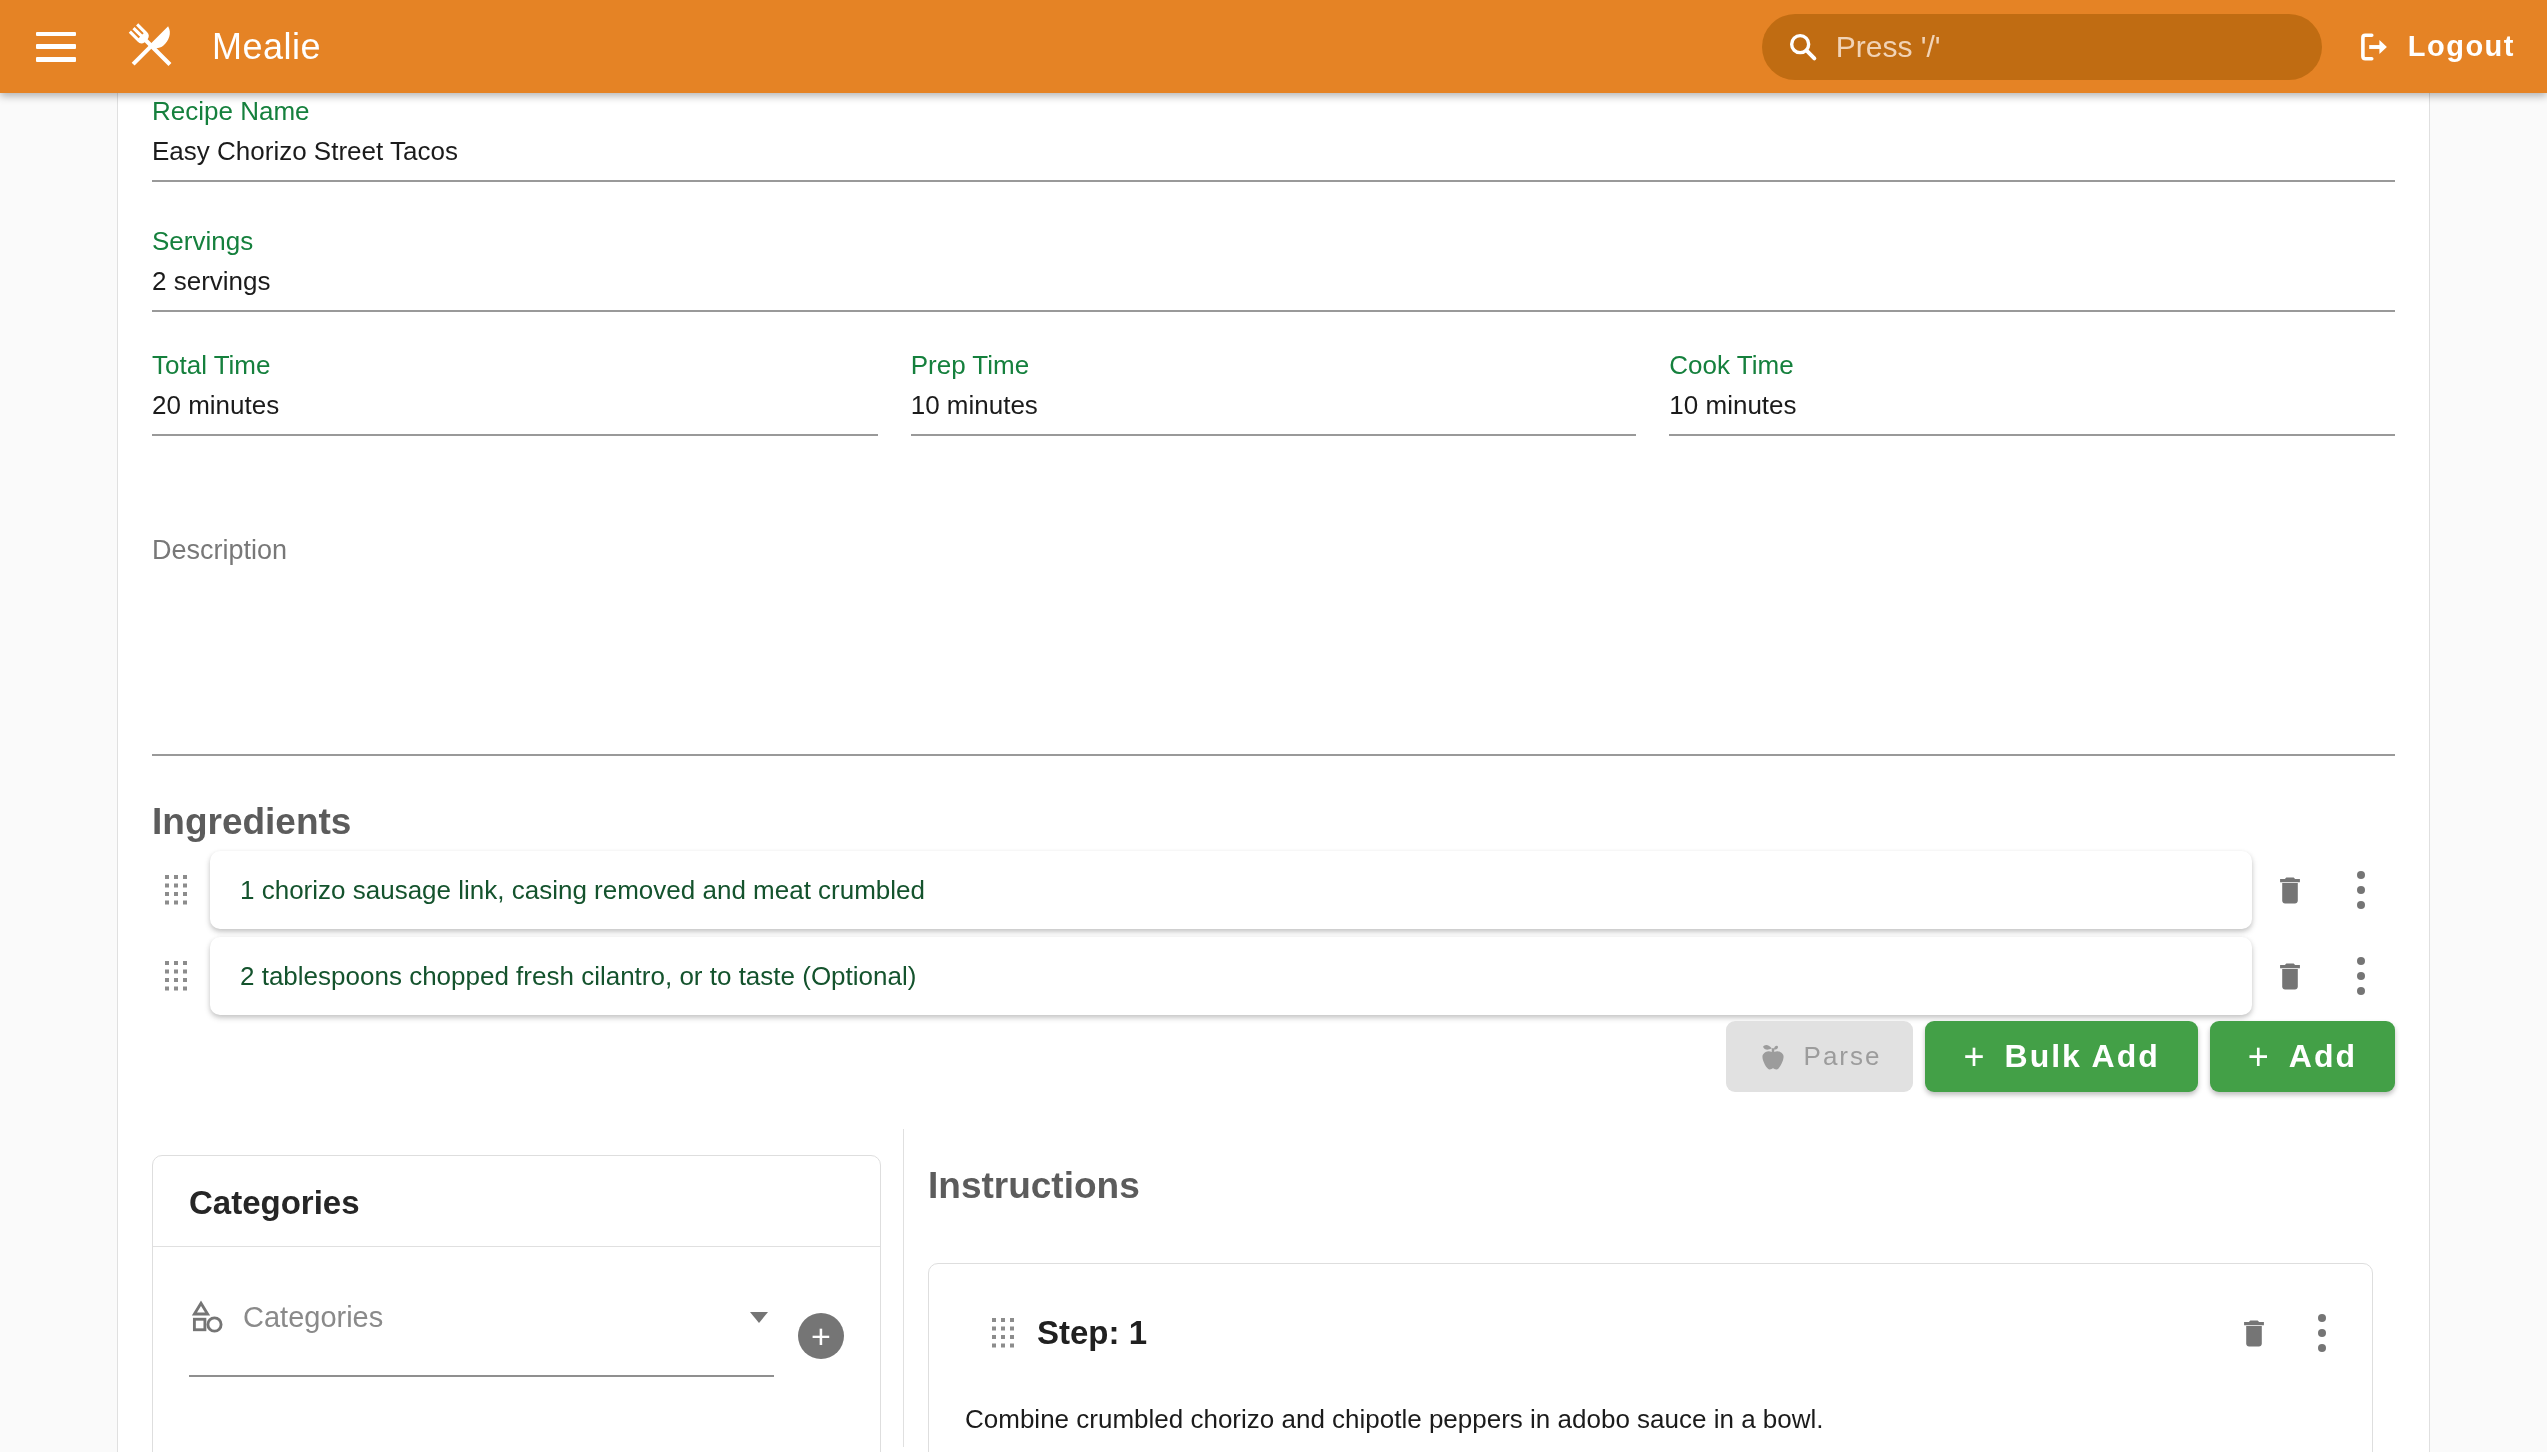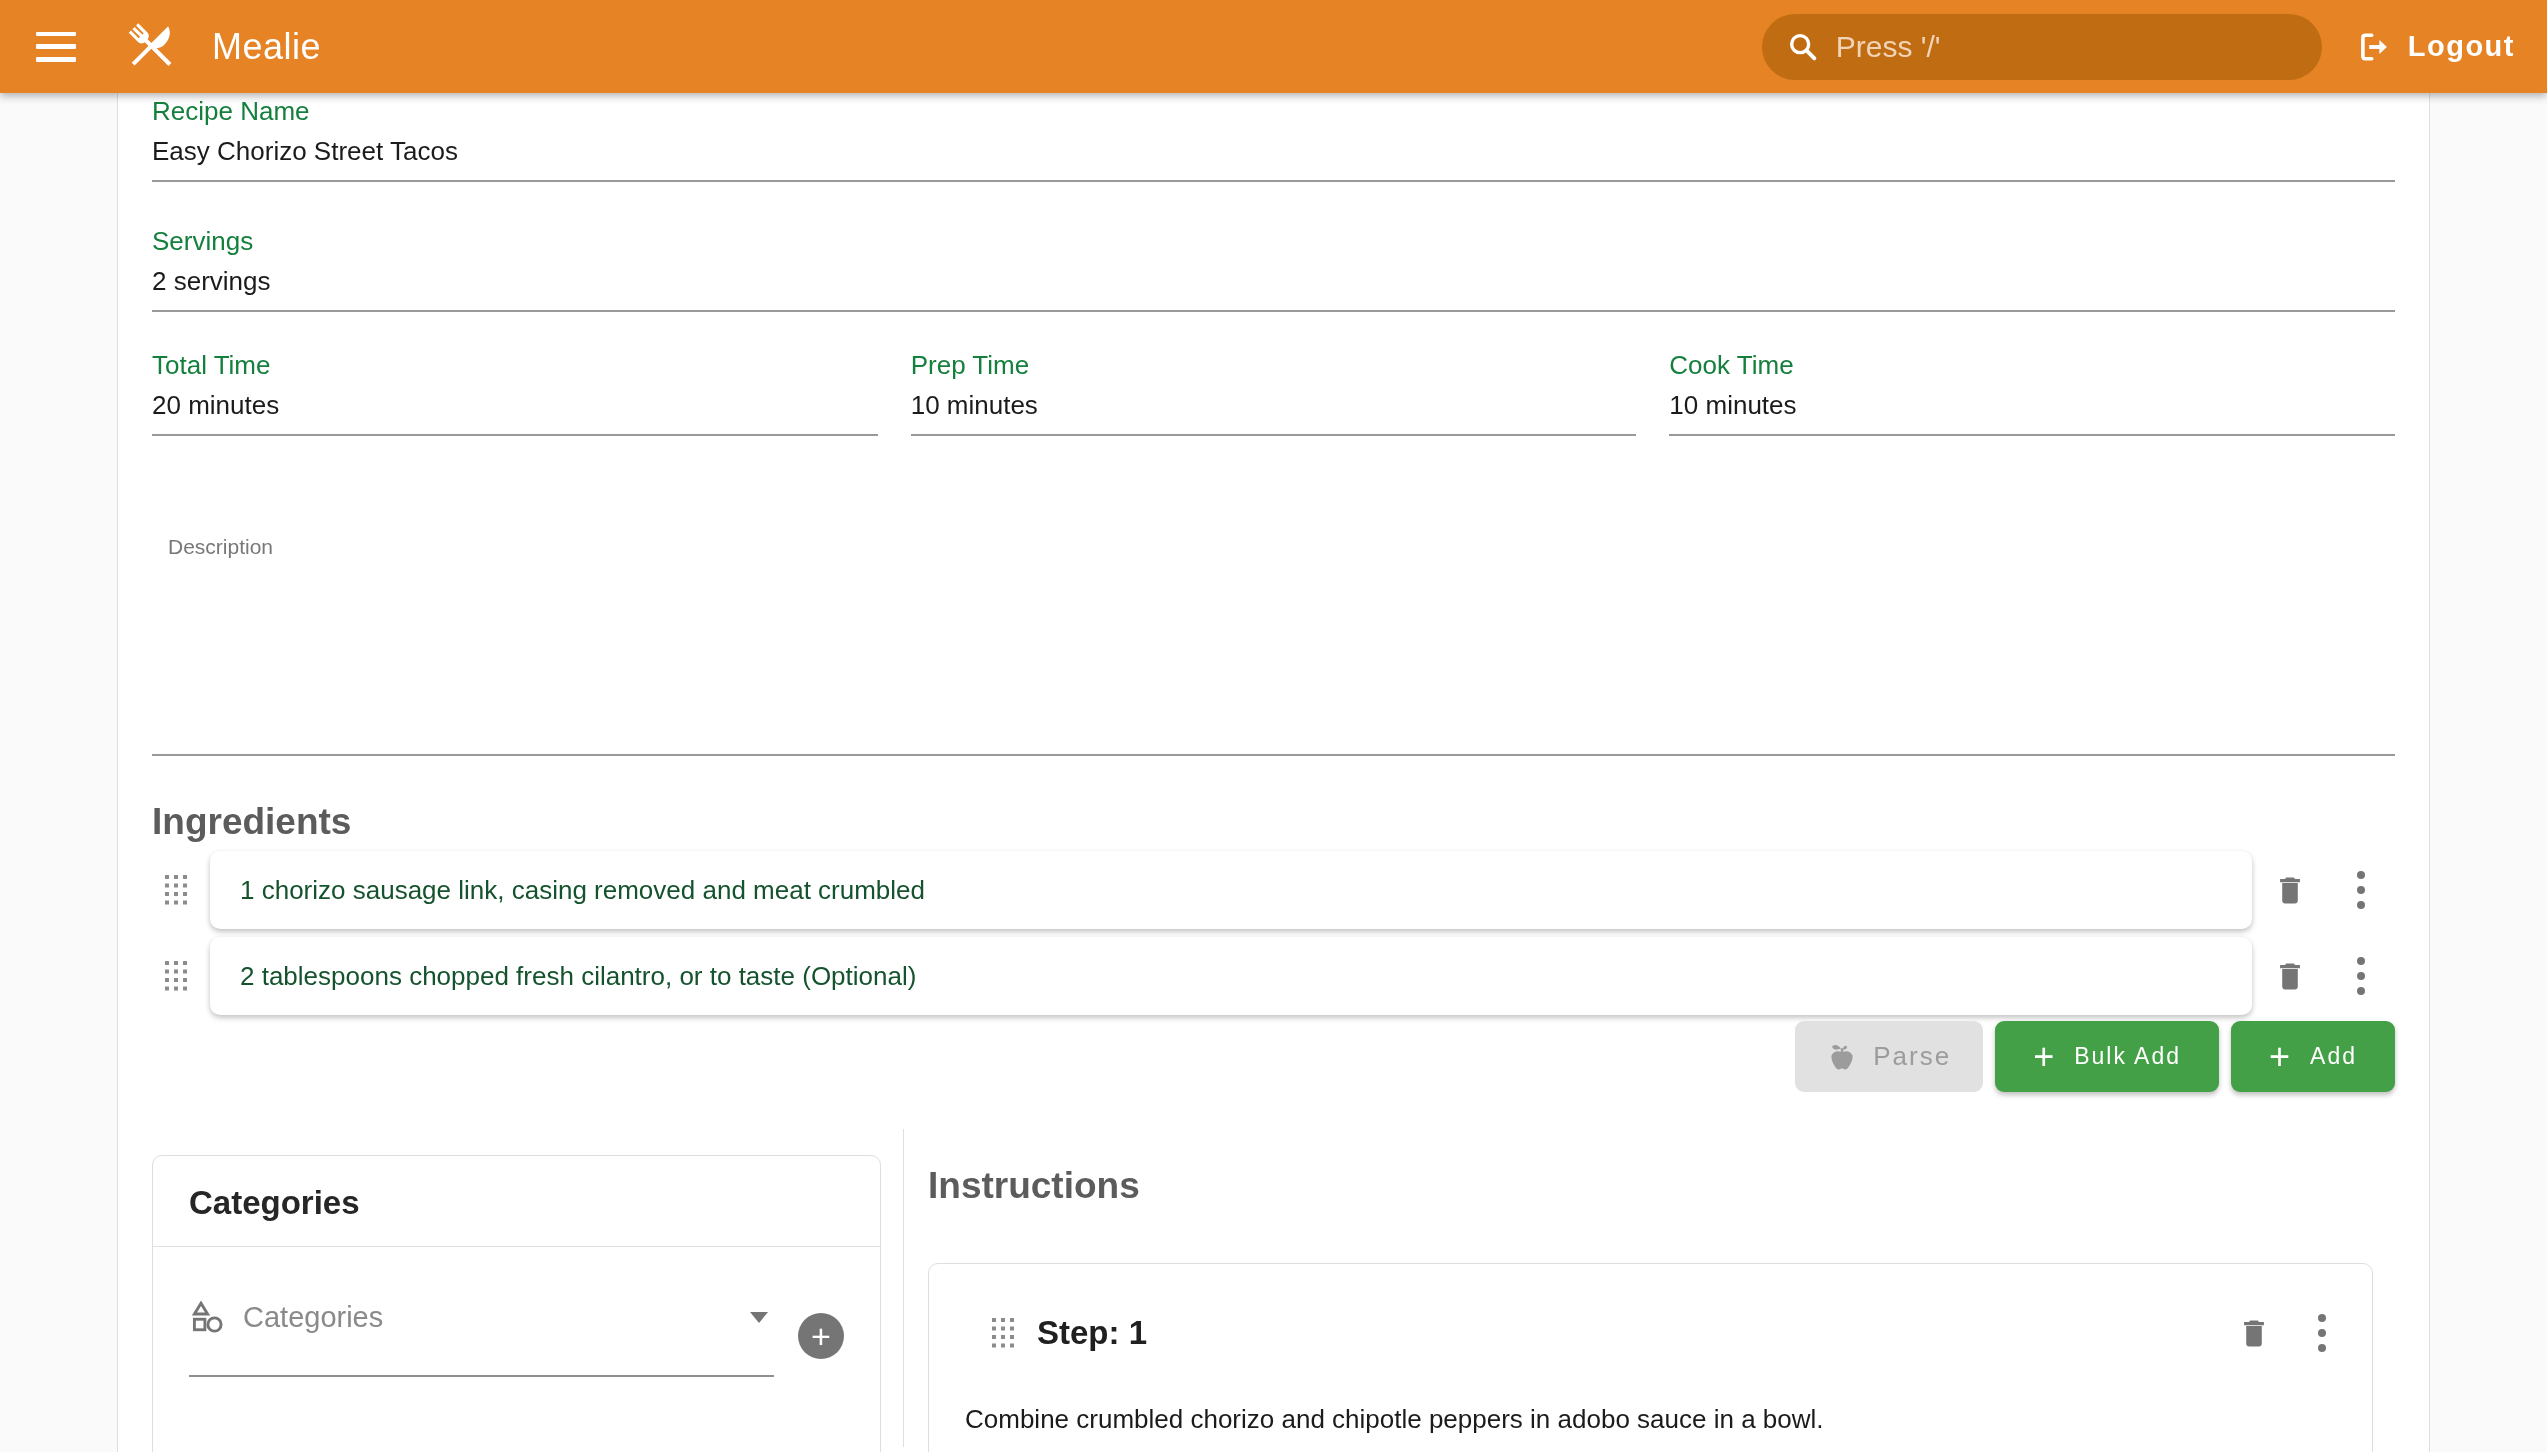--- a/index.html
+++ b/index.html
@@ -32,21 +32,21 @@
 
   .field{ border-bottom:2px solid #999; }
   .field .f-label{ font-size:26px; color:#15803d; line-height:22px; }
   .field .f-value{ font-size:26px; color:#1b1b1b; line-height:30px; margin-top:14px; padding-bottom:14px; }
   .field-name{ margin-top:7px; }
   .field-servings{ margin-top:48px; }
   .times-row{ display:flex; gap:33px; margin-top:42px; }
   .times-row .field{ flex:1; }
 
   .desc-field{ margin-top:99px; height:221px; border-bottom:2px solid #999; }
-  .desc-field .f-label{ font-size:21px; color:#787878;margin-left:16px; }
+  .desc-field .f-label{ font-size:27px; color:#787878; }
 
   .section-heading{ font-size:37px; font-weight:700; color:#5c5c5c; }
   .ingredients-heading{ margin-top:45px; }
 
   .ingredient-row{ display:flex; align-items:center; height:78px; margin-top:8px; }
   .ingredient-row:first-of-type{ margin-top:39px; }
   .drag-handle{ width:22px; height:30px; flex:0 0 auto; margin:0 23px 0 13px; cursor:grab; }
   .ing-card{
     flex:1; height:78px; background:#fff; border-radius:10px; display:flex; align-items:center;
     padding:0 30px; box-shadow:0 3px 6px rgba(0,0,0,.16), 0 2px 4px rgba(0,0,0,.10);
@@ -57,21 +57,21 @@
   .kebab-btn{ margin-left:49px; margin-right:30px; width:9px; height:38px; }
   .kebab{ display:flex; flex-direction:column; gap:7px; }
   .kebab i{ width:8px; height:8px; border-radius:50%; background:#757575; }
 
   .buttons-row{ display:flex; justify-content:flex-end; align-items:center; gap:12px; margin-top:6px; }
   .btn{ height:71px; border:none; border-radius:9px; display:flex; align-items:center; justify-content:center; cursor:pointer; }
   .btn-parse{ background:#e1e1e1; color:#9c9c9c; padding:0 32px; }
   .btn-parse span{ font-size:26px; font-weight:500; letter-spacing:2px; margin-left:16px; color:#9c9c9c; }
   .btn-green{ background:#43a047; color:#fff; box-shadow:0 3px 5px rgba(0,0,0,.25); padding:0 38px; }
   .btn-green .plus{ font-size:36px; font-weight:400; line-height:36px; margin-right:20px; }
-  .btn-green span.lbl{ font-size:23px; font-weight:400; letter-spacing:2px; }
+  .btn-green span.lbl{ font-size:32px; font-weight:700; letter-spacing:2px; }
 
   
   .bottom-split{ display:flex; margin-top:37px; height:318px; }
   .left-col{ width:752px; flex:0 0 auto; border-right:1px solid #e0e0e0; padding-right:22px; }
   .right-col{ flex:1; padding-left:24px; }
 
   .panel-card{ background:#fff; border:1px solid #dedede; border-radius:10px; }
   .categories-card{ margin-top:26px; height:338px; }
   .card-title{ font-size:33px; font-weight:600; color:#262626; padding:28px 36px 24px; }
   .card-divider{ border-top:1px solid #e0e0e0; }

